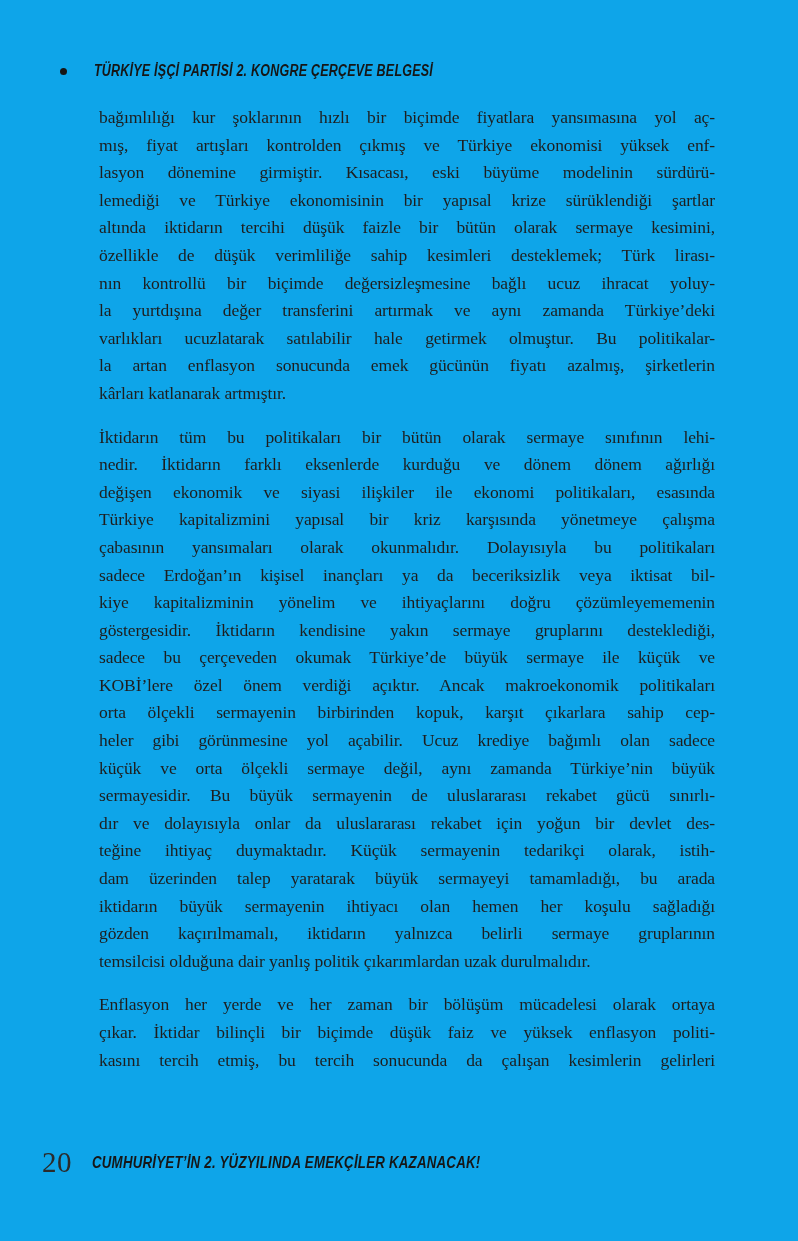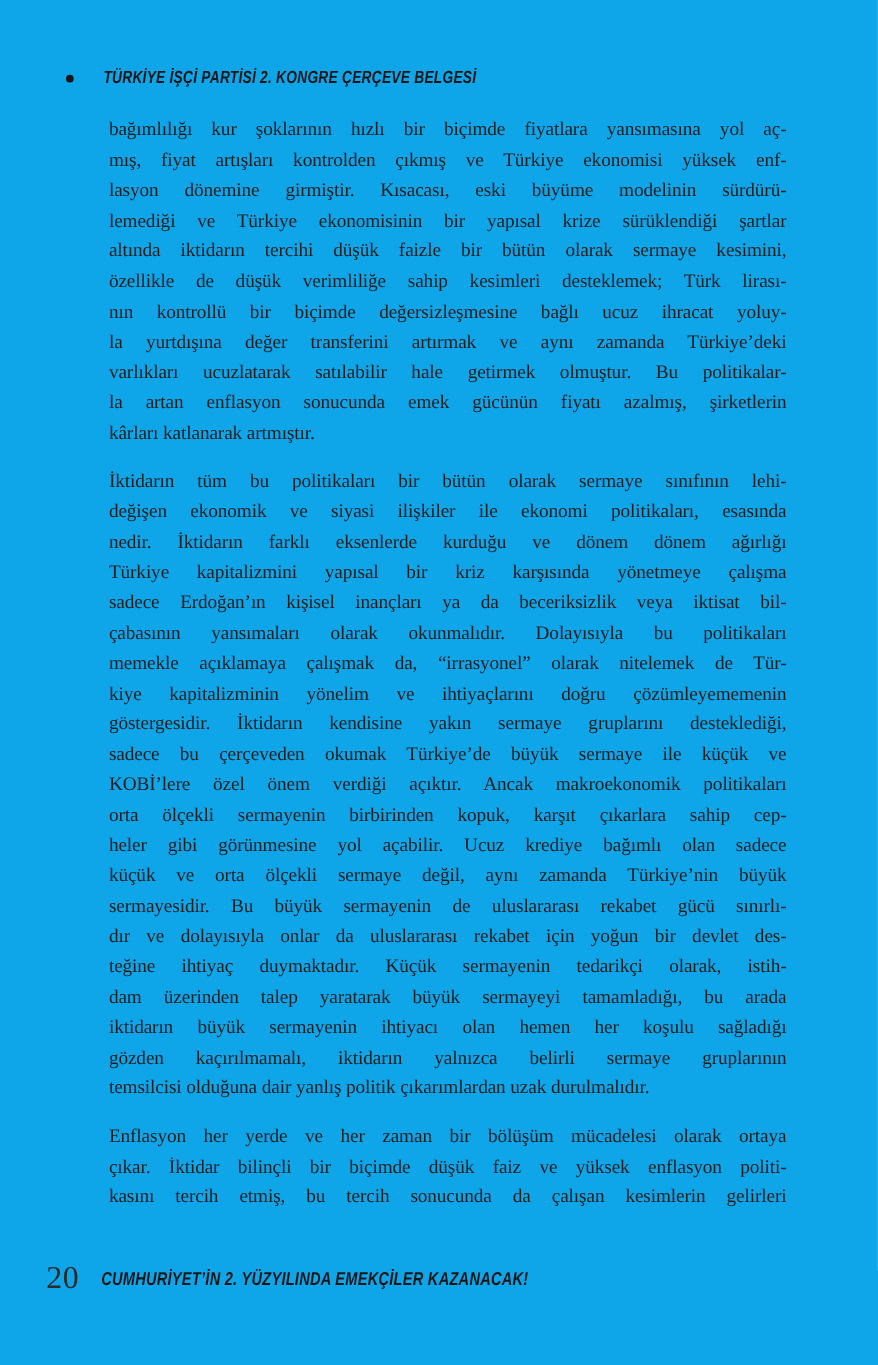--- a/index.html
+++ b/index.html
@@ -106,26 +106,25 @@
         <div class="line">altında iktidarın tercihi düşük faizle bir bütün olarak sermaye kesimini,</div>
         <div class="line">özellikle de düşük verimliliğe sahip kesimleri desteklemek; Türk lirası-</div>
         <div class="line">nın kontrollü bir biçimde değersizleşmesine bağlı ucuz ihracat yoluy-</div>
         <div class="line">la yurtdışına değer transferini artırmak ve aynı zamanda Türkiye’deki</div>
         <div class="line">varlıkları ucuzlatarak satılabilir hale getirmek olmuştur. Bu politikalar-</div>
         <div class="line">la artan enflasyon sonucunda emek gücünün fiyatı azalmış, şirketlerin</div>
         <div class="line end">kârları katlanarak artmıştır.</div>
       </div>
       <div class="paragraph">
         <div class="line">İktidarın tüm bu politikaları bir bütün olarak sermaye sınıfının lehi-</div>
+        <div class="line">nedir. İktidarın farklı eksenlerde kurduğu ve dönem dönem ağırlığı</div>
         <div class="line">değişen ekonomik ve siyasi ilişkiler ile ekonomi politikaları, esasında</div>
-        <div class="line">nedir. İktidarın farklı eksenlerde kurduğu ve dönem dönem ağırlığı</div>
         <div class="line">Türkiye kapitalizmini yapısal bir kriz karşısında yönetmeye çalışma</div>
+        <div class="line">çabasının yansımaları olarak okunmalıdır. Dolayısıyla bu politikaları</div>
         <div class="line">sadece Erdoğan’ın kişisel inançları ya da beceriksizlik veya iktisat bil-</div>
-        <div class="line">çabasının yansımaları olarak okunmalıdır. Dolayısıyla bu politikaları</div>
-        <div class="line">memekle açıklamaya çalışmak da, “irrasyonel” olarak nitelemek de Tür-</div>
         <div class="line">kiye kapitalizminin yönelim ve ihtiyaçlarını doğru çözümleyememenin</div>
         <div class="line">göstergesidir. İktidarın kendisine yakın sermaye gruplarını desteklediği,</div>
         <div class="line">sadece bu çerçeveden okumak Türkiye’de büyük sermaye ile küçük ve</div>
         <div class="line">KOBİ’lere özel önem verdiği açıktır. Ancak makroekonomik politikaları</div>
         <div class="line">orta ölçekli sermayenin birbirinden kopuk, karşıt çıkarlara sahip cep-</div>
         <div class="line">heler gibi görünmesine yol açabilir. Ucuz krediye bağımlı olan sadece</div>
         <div class="line">küçük ve orta ölçekli sermaye değil, aynı zamanda Türkiye’nin büyük</div>
         <div class="line">sermayesidir. Bu büyük sermayenin de uluslararası rekabet gücü sınırlı-</div>
         <div class="line">dır ve dolayısıyla onlar da uluslararası rekabet için yoğun bir devlet des-</div>
         <div class="line">teğine ihtiyaç duymaktadır. Küçük sermayenin tedarikçi olarak, istih-</div>

